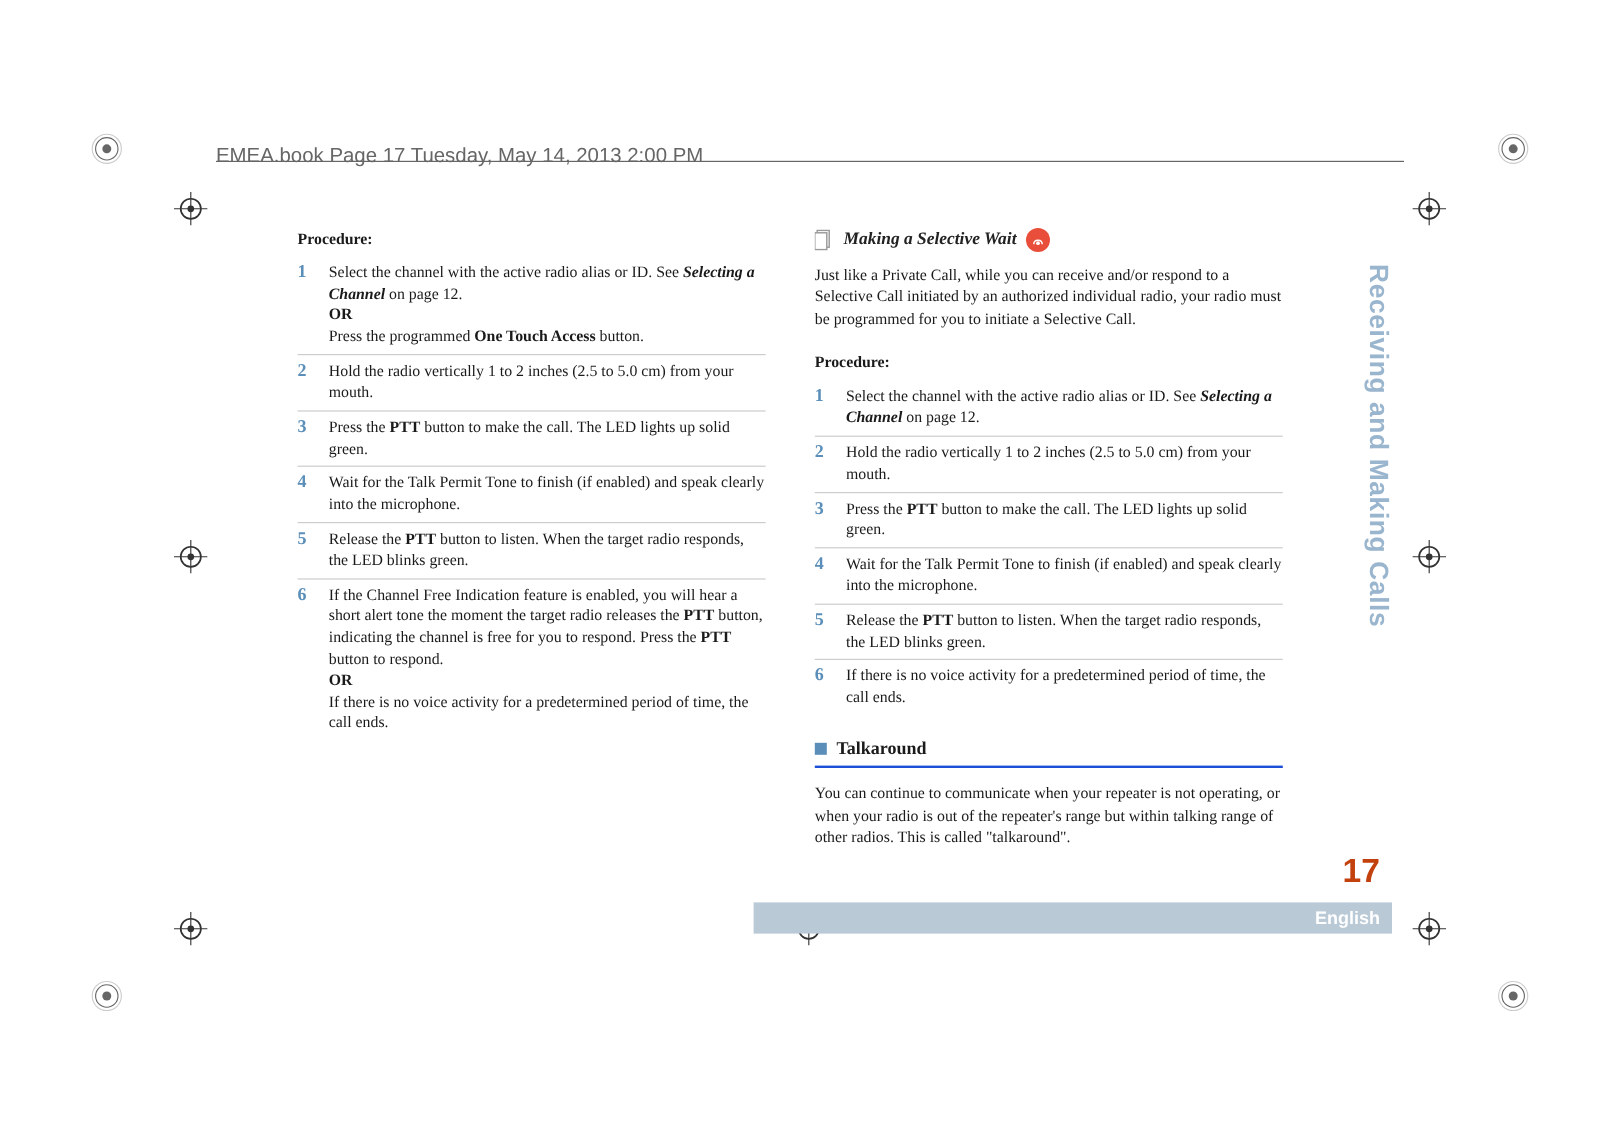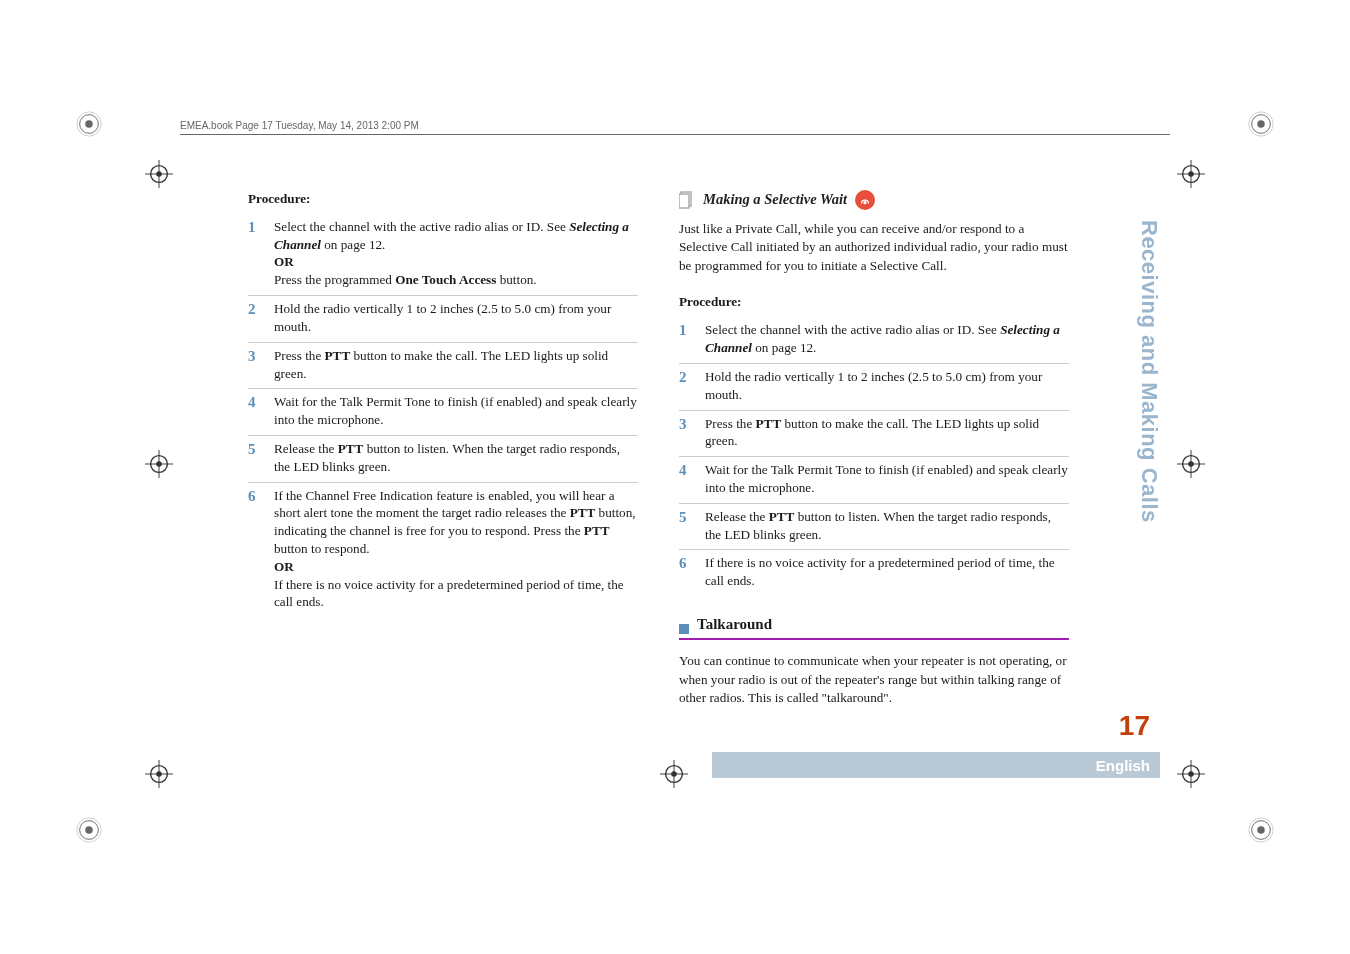--- a/index.html
+++ b/index.html
@@ -16,21 +16,21 @@
   .crop-mark {
     position: absolute;
     width: 28px;
     height: 28px;
   }
   .crop-mark svg { display: block; }
   .header-note {
     position: absolute;
     left: 180px;
     top: 120px;
-    font-size: 10px;
+    font-size: 17px;
     color: #666;
   }
   .columns {
     position: absolute;
     left: 248px;
     top: 190px;
     width: 830px;
     display: flex;
     gap: 41px;
     font-family: Liberation Serif, serif;
@@ -90,24 +90,24 @@
     align-items: center;
     justify-content: center;
     flex-shrink: 0;
   }
   .intro-para {
     margin-bottom: 18px;
     line-height: 1.4;
   }
   .section-head {
     margin-top: 18px;
-    border-bottom: 2px solid #a21caf;
+    border-bottom: 2px solid #1d4ed8;
     padding-bottom: 4px;
     display: flex;
-    align-items: flex-end;
+    align-items: center;
     gap: 8px;
     font-weight: bold;
     font-size: 15px;
     margin-bottom: 12px;
   }
   .section-bullet {
     width: 10px; height: 10px;
     background: #5b8fb9;
     flex-shrink: 0;
   }
@@ -128,21 +128,21 @@
     right: 200px;
     top: 710px;
     font-size: 28px;
     font-weight: bold;
     color: #c2410c;
   }
   .lang-bar {
     position: absolute;
     right: 190px;
     top: 752px;
-    width: 448px;
+    width: 532px;
     height: 26px;
     background: #b9c9d6;
     display: flex;
     align-items: center;
     justify-content: flex-end;
     padding-right: 10px;
     color: #fff;
     font-weight: bold;
     font-size: 15px;
   }

